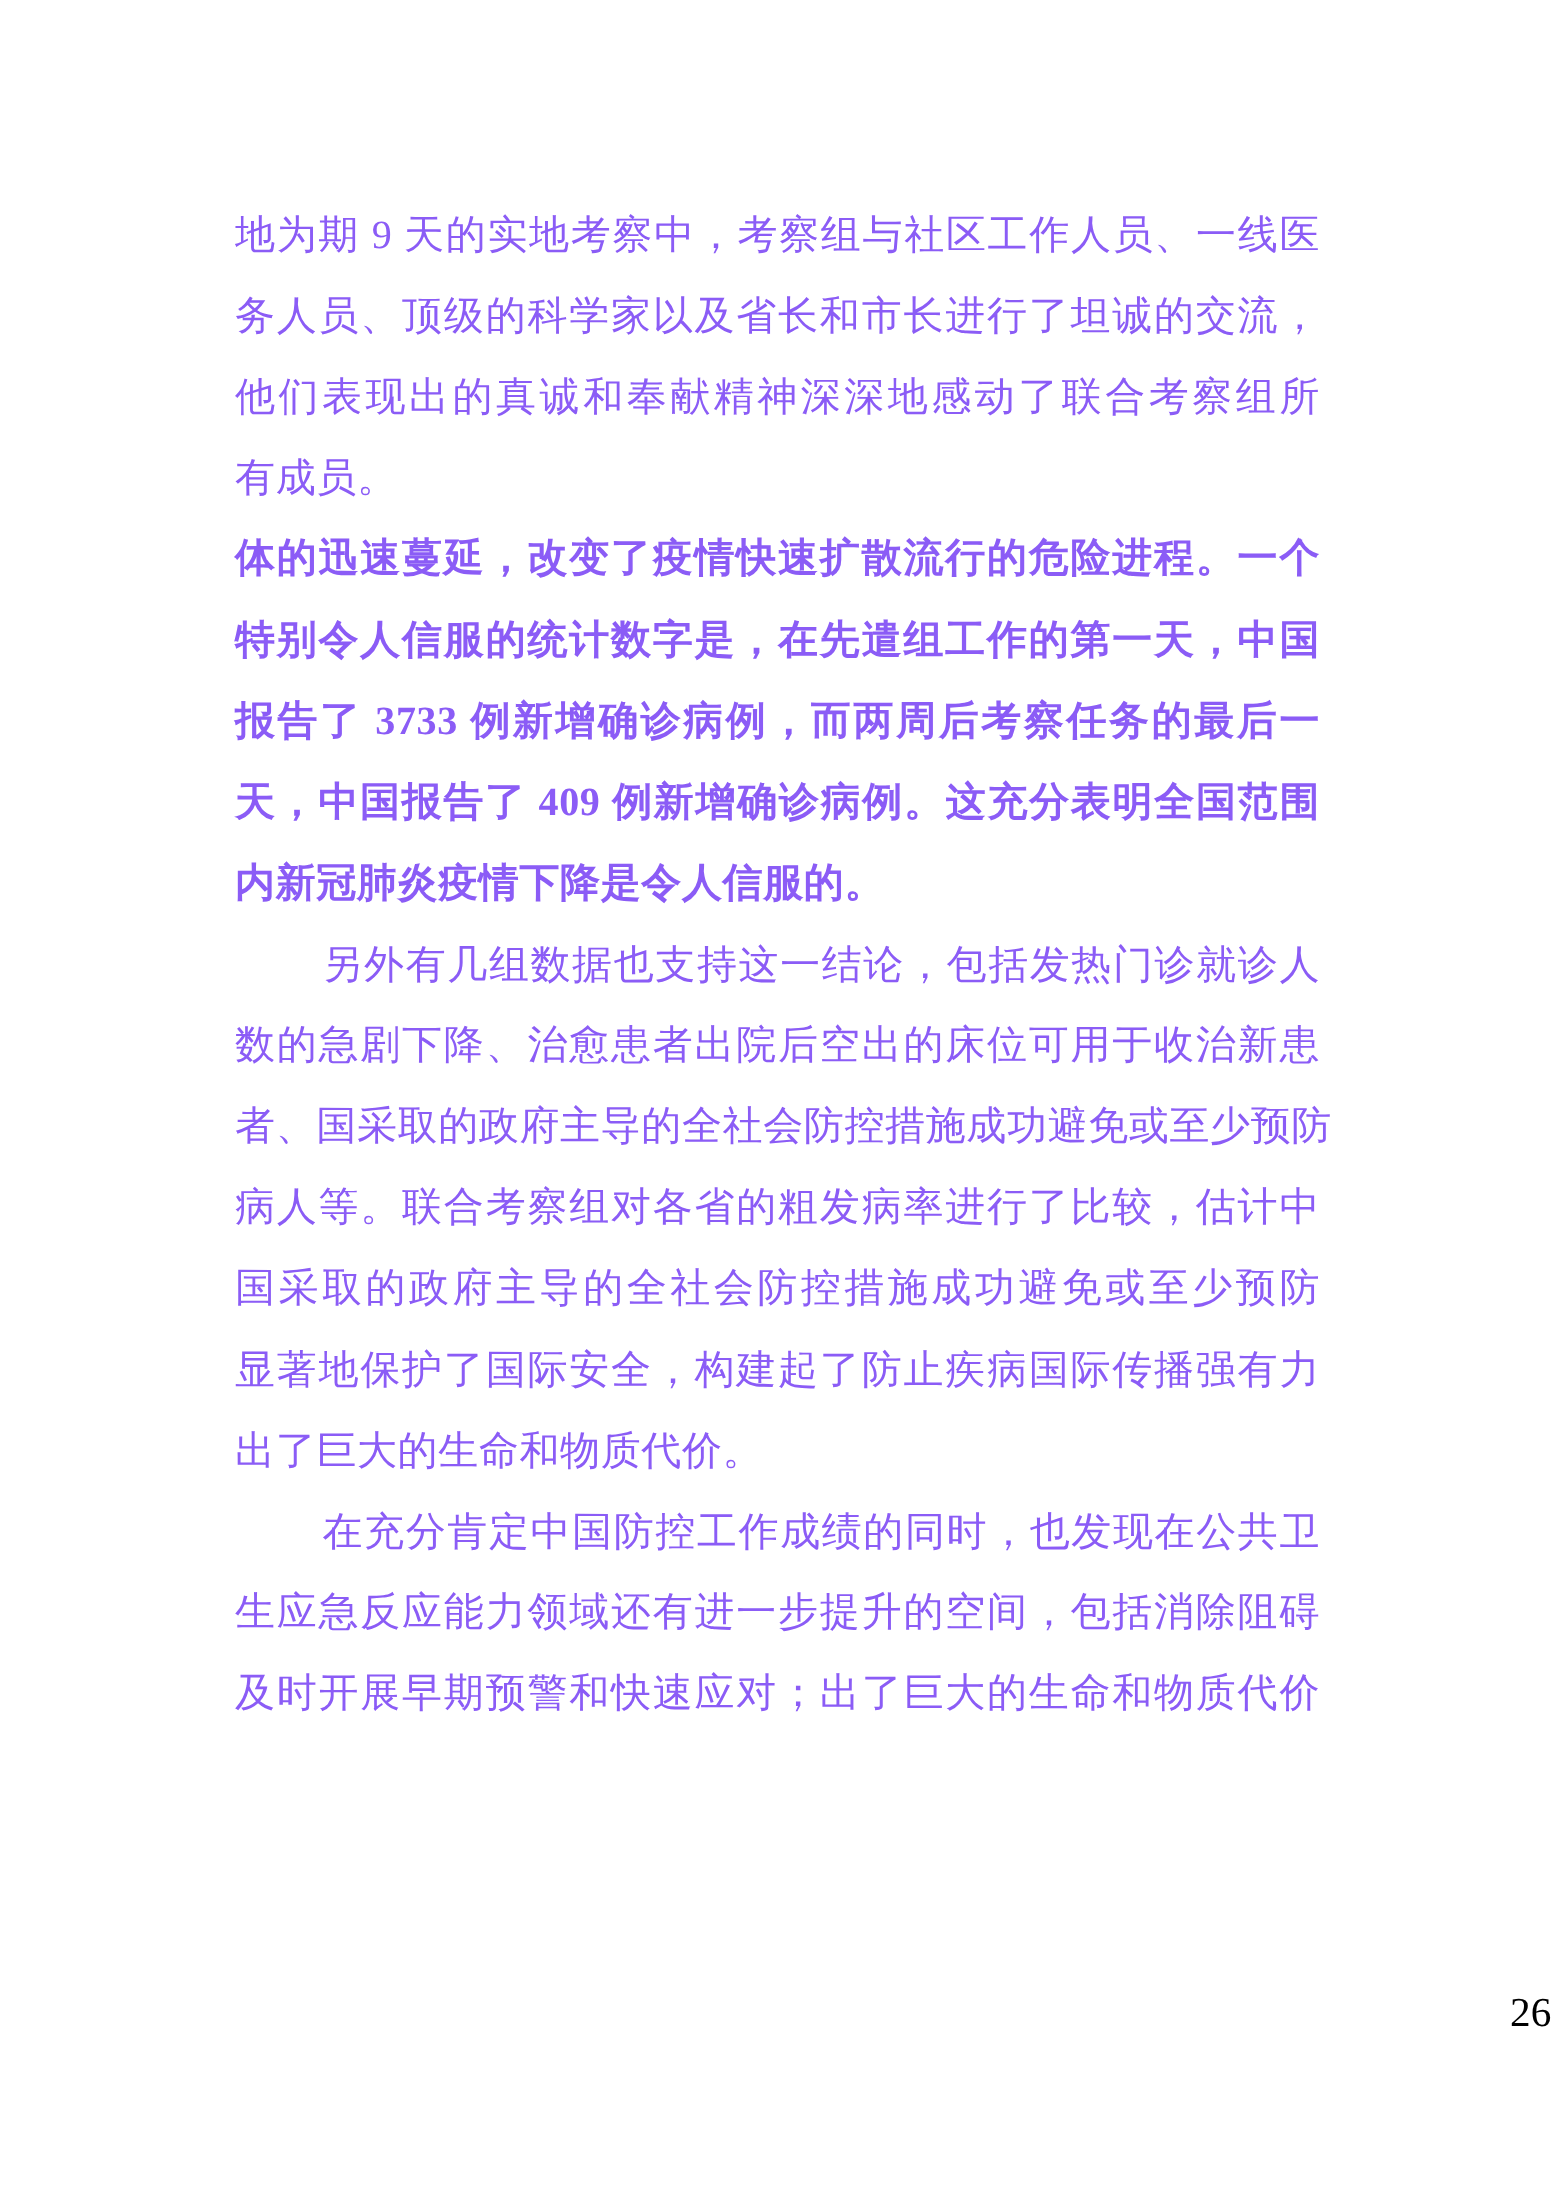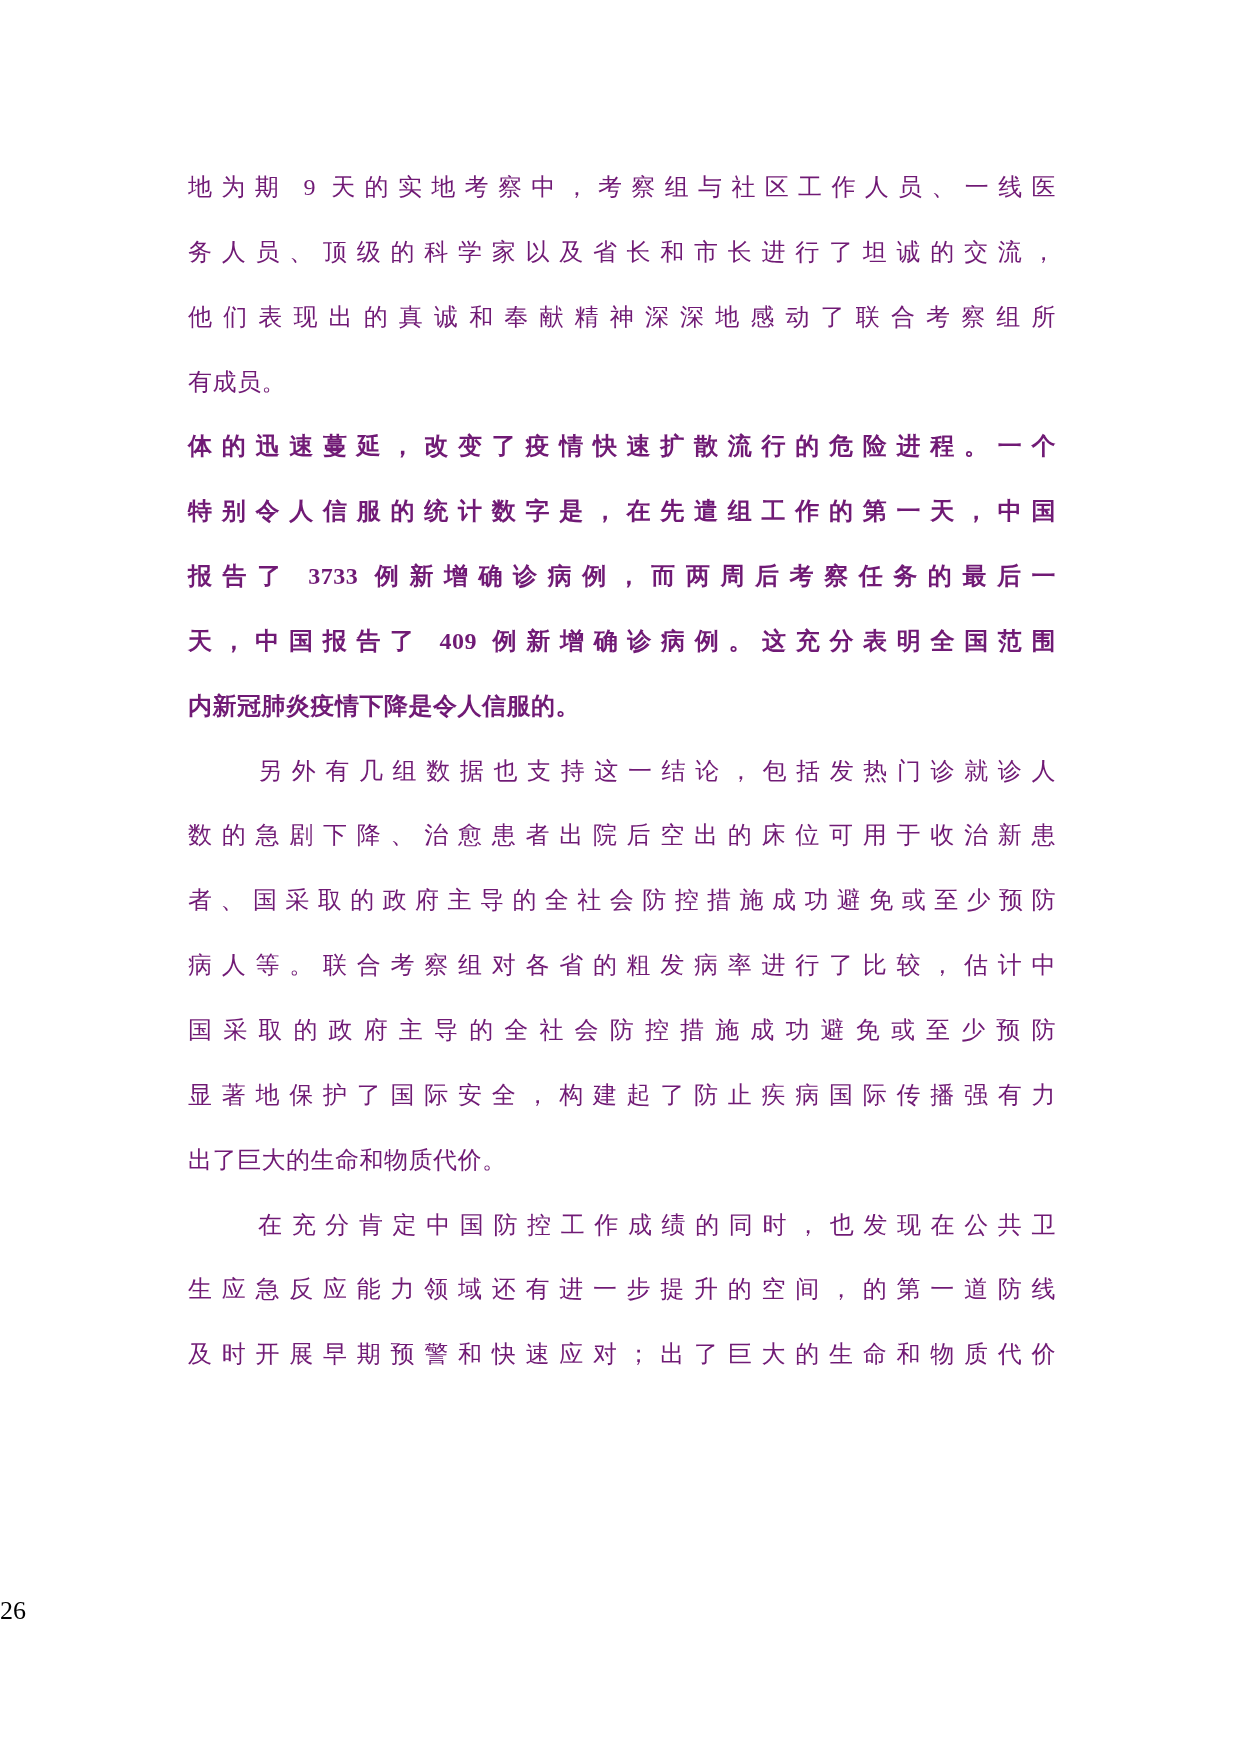--- a/index.html
+++ b/index.html
@@ -25,22 +25,22 @@
   }
   .text-block {
     position: absolute;
     left: 188px;
     top: 155px;
     width: 868px;
   }
   .line {
     height: 64.85px;
     line-height: 64.85px;
-    font-size: 24px;
-    color: #701a75;
+    font-size: 32px;
+    color: #8b5cf6;
     text-align: justify;
     text-align-last: justify;
     -moz-text-align-last: justify;
     white-space: nowrap;
     overflow: visible;
     letter-spacing: 0.5px;
   }
   .line.nofill {
     text-align-last: left;
     -moz-text-align-last: left;
@@ -49,22 +49,22 @@
     font-weight: 700;
   }
   .line.indent {
     padding-left: 70px;
   }
   .page-number {
     position: absolute;
     left: 0;
     top: 1594px;
     width: 1241px;
-    text-align: left;
-    font-size: 26px;
+    text-align: right;
+    font-size: 33px;
     line-height: 34px;
     color: #000000;
   }
 </style>
 </head>
 <body>
 
 <div class="page">
   <div class="text-block" id="text-block">
       <div class="line">地为期 9 天的实地考察中，考察组与社区工作人员、一线医</div>
@@ -77,17 +77,17 @@
       <div class="line bold">天，中国报告了 409 例新增确诊病例。这充分表明全国范围</div>
       <div class="line bold nofill">内新冠肺炎疫情下降是令人信服的。</div>
       <div class="line indent">另外有几组数据也支持这一结论，包括发热门诊就诊人</div>
       <div class="line">数的急剧下降、治愈患者出院后空出的床位可用于收治新患</div>
       <div class="line">者、国采取的政府主导的全社会防控措施成功避免或至少预防</div>
       <div class="line">病人等。联合考察组对各省的粗发病率进行了比较，估计中</div>
       <div class="line">国采取的政府主导的全社会防控措施成功避免或至少预防</div>
       <div class="line">显著地保护了国际安全，构建起了防止疾病国际传播强有力</div>
       <div class="line nofill">出了巨大的生命和物质代价。</div>
       <div class="line indent">在充分肯定中国防控工作成绩的同时，也发现在公共卫</div>
-      <div class="line">生应急反应能力领域还有进一步提升的空间，的第一道防线</div>
+      <div class="line">生应急反应能力领域还有进一步提升的空间，包括消除阻碍</div>
       <div class="line">及时开展早期预警和快速应对；出了巨大的生命和物质代价</div>
     </div>
   <div class="page-number">26</div>
 </div>
 
 </body></html>

